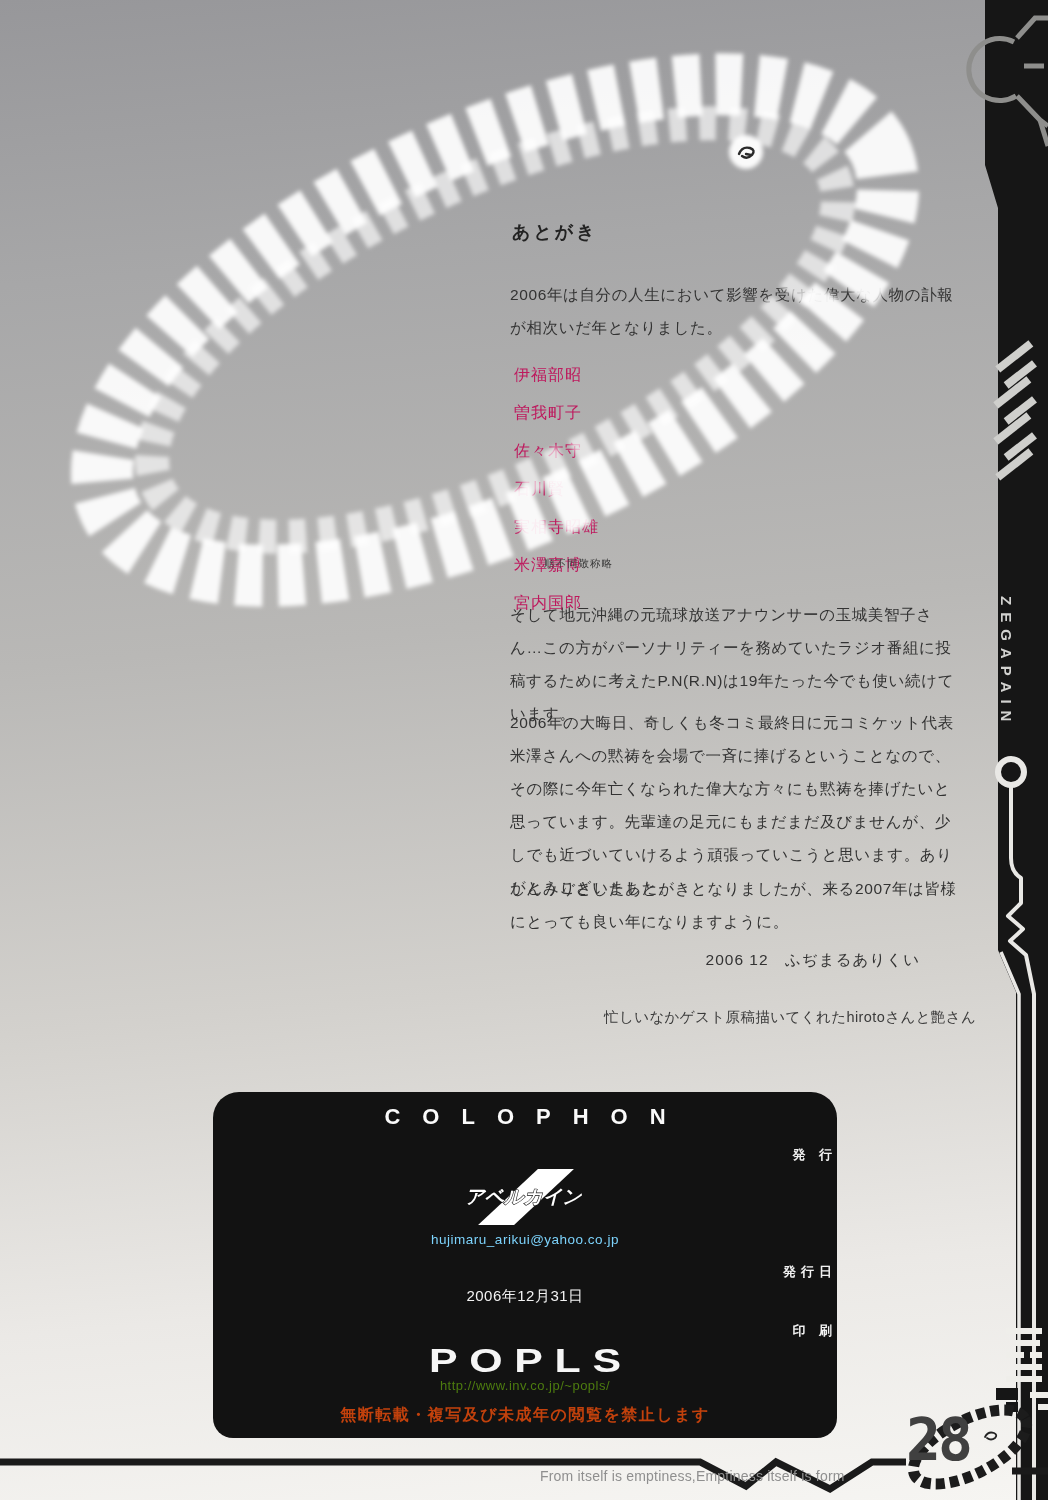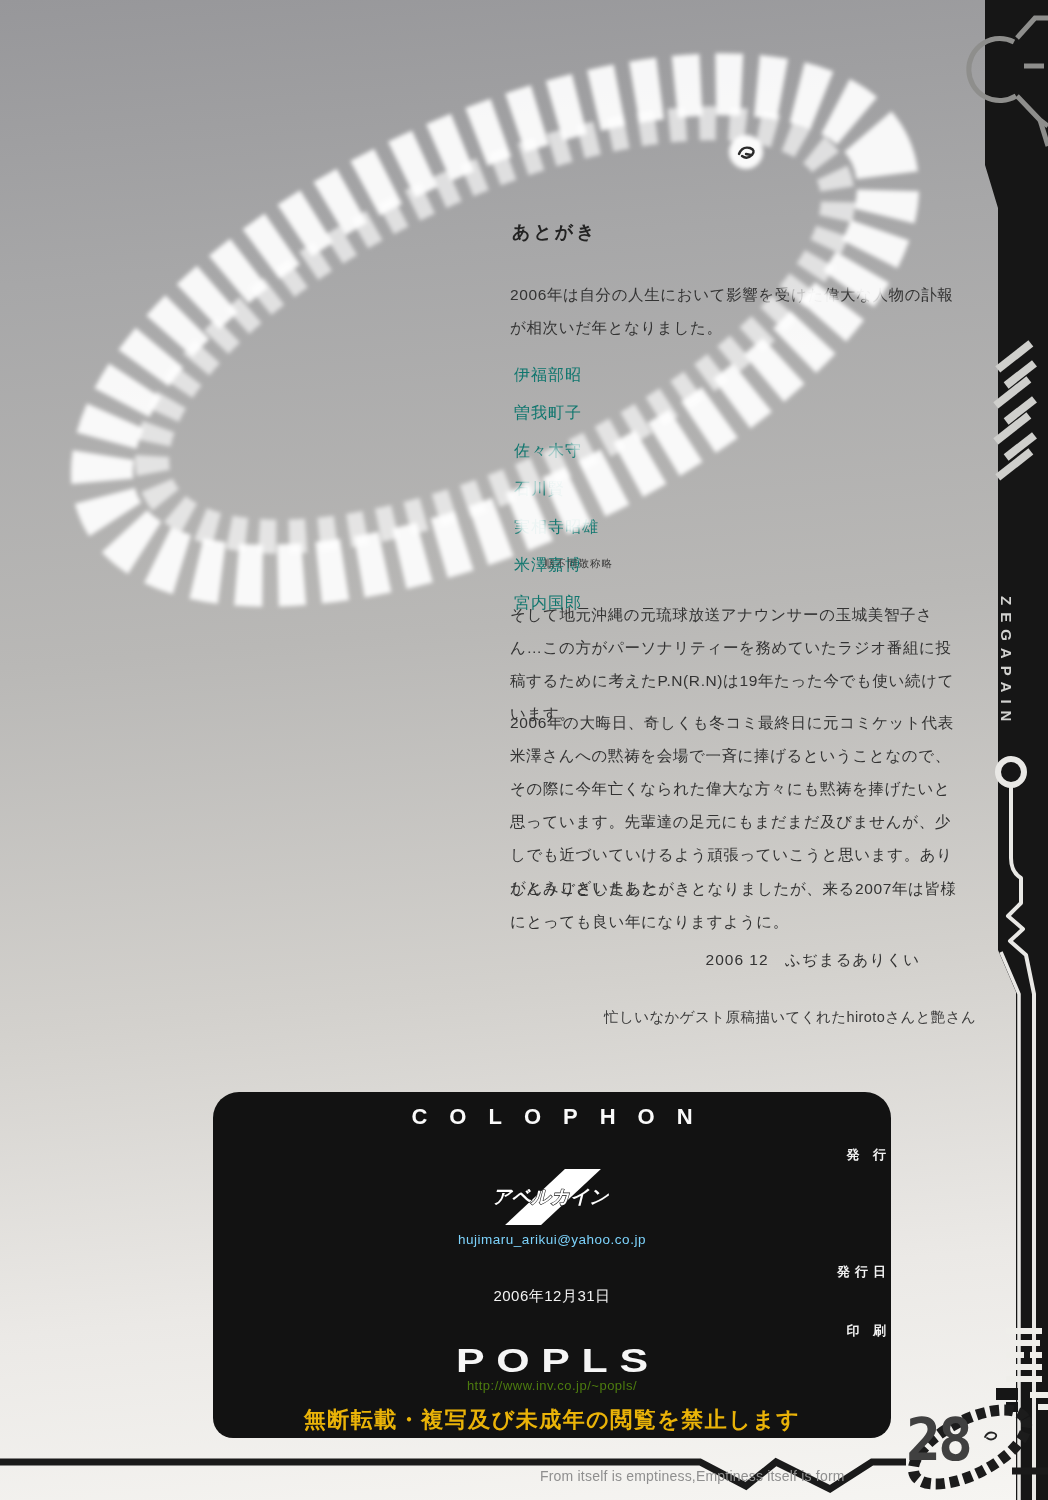--- a/index.html
+++ b/index.html
@@ -10,38 +10,38 @@
     color:#2e2e2e;
   }
   .abs{position:absolute;}
   
   .heading{left:512px;top:220px;font-size:18px;font-weight:bold;letter-spacing:3px;color:#222;}
   .para{width:452px;font-size:15.5px;line-height:33px;letter-spacing:0.6px;color:#333;}
   .p1{left:510px;top:278px;}
   .p2{left:510px;top:598px;}
   .p3{left:510px;top:706px;}
   .p4{left:510px;top:872px;}
-  .names{left:514px;top:356px;font-size:16px;letter-spacing:1px;color:#0f766e;}
+  .names{left:514px;top:356px;font-size:16px;letter-spacing:1px;color:#be185d;}
   .names div{height:38px;line-height:38px;}
   .names-note{left:544px;top:557px;font-size:10.5px;letter-spacing:1px;color:#3a3a3a;}
   .signature{left:500px;top:950px;width:420px;text-align:right;font-size:15.5px;letter-spacing:1px;color:#333;}
   .guest{left:604px;top:1006px;font-size:14.5px;line-height:22px;letter-spacing:0.4px;color:#3a3a3a;}
   
   .colophon{
-    left:213px;top:1092px;width:678px;height:346px;background:#121212;
+    left:213px;top:1092px;width:624px;height:346px;background:#121212;
     border-radius:26px 26px 20px 20px;color:#f2f2f2;text-align:center;z-index:3;
   }
   .col-title{margin-top:12px;font-size:22px;font-weight:bold;letter-spacing:22px;text-indent:22px;color:#fafafa;}
   .col-label{margin-top:16px;font-size:13px;font-weight:bold;letter-spacing:5px;text-indent:5px;text-align:right;}
   .col-logo{margin-top:4px;height:58px;}
   .col-email{margin-top:2px;font-size:13.5px;letter-spacing:0.5px;color:#7dd3fc;}
   .col-date{margin-top:6px;font-size:15px;letter-spacing:0.5px;}
   .col-popls{margin-top:2px;font-size:33px;font-weight:bold;letter-spacing:9px;text-indent:9px;transform:scaleX(1.3);transform-origin:center;color:#f6f6f6;}
   .col-url{margin-top:-2px;font-size:13px;letter-spacing:0.5px;color:#4d7c0f;}
-  .col-notice{margin-top:12px;font-size:22px;font-weight:bold;letter-spacing:1.5px;color:#eab308;}
+  .col-notice{margin-top:12px;font-size:16px;font-weight:bold;letter-spacing:1.5px;color:#c2410c;}
   
   .zega{
     left:998px;top:596px;height:160px;z-index:2;
     writing-mode:vertical-rl;text-orientation:sideways;
     font-size:15px;font-weight:600;letter-spacing:7px;color:#d2d2d0;
   }
   .footer-quote{left:540px;top:1468px;width:190px;font-size:14px;color:#8f8f8f;letter-spacing:0.2px;z-index:2;white-space:nowrap;}
   .page-badge{
     left:906px;top:1406px;z-index:4;
     font-family:"DejaVu Sans Mono","DejaVu Sans",monospace;

